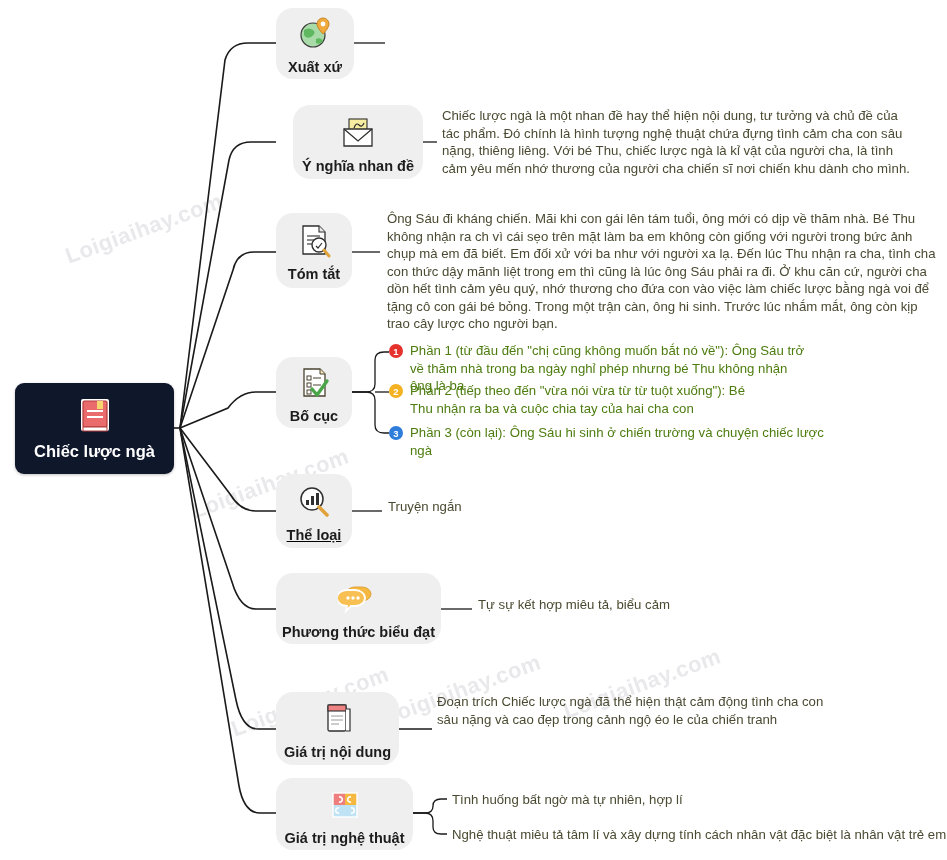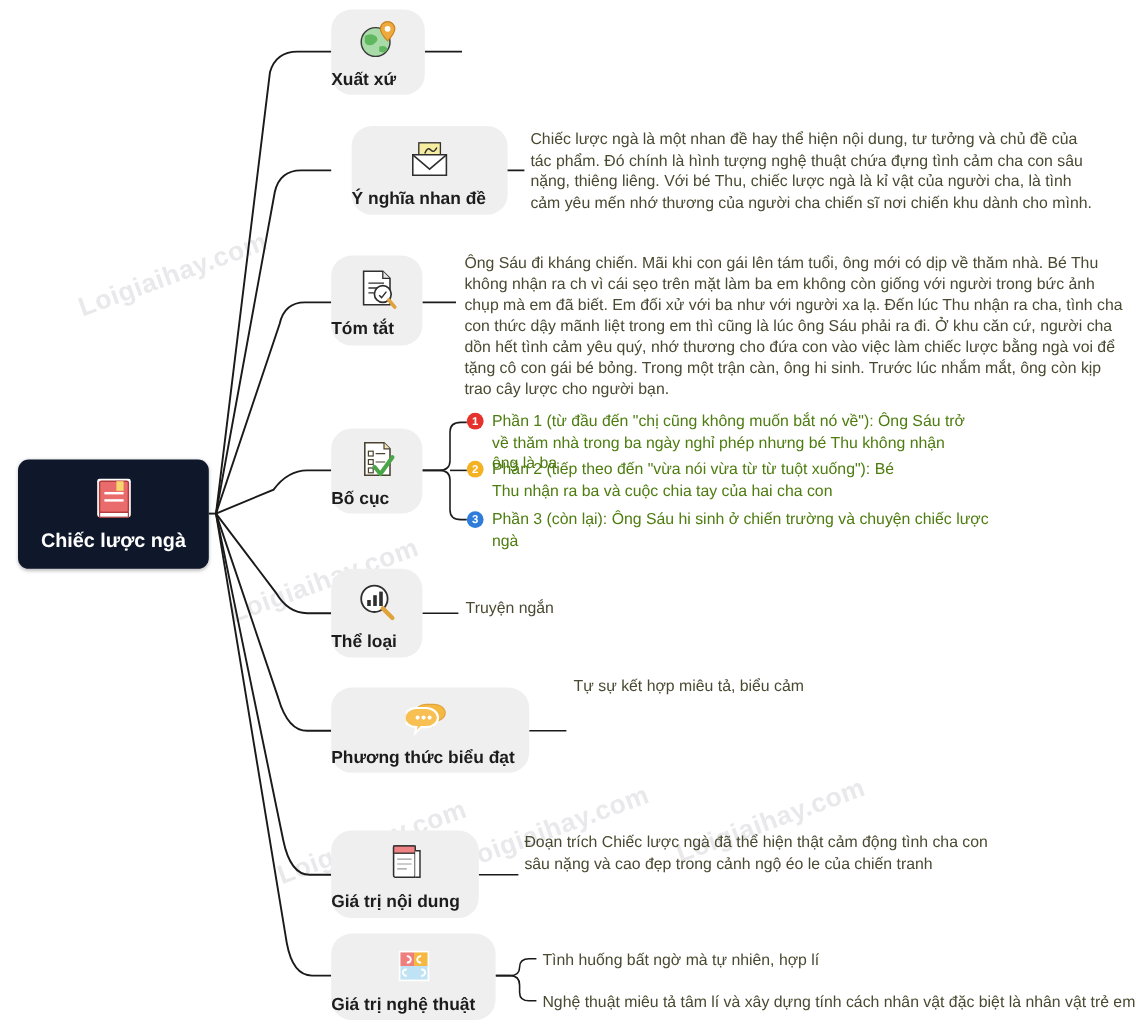--- a/index.html
+++ b/index.html
@@ -69,20 +69,21 @@
     text-align: center;
   }
   .book-icon { width: 36px; height: 40px; display:block; }
   
   .node {
     position: absolute;
     background: #efeff0;
     border-radius: 17px;
     display: flex;
     flex-direction: column;
+    align-items: center;
     justify-content: center;
   }
   .node .node-icon {
     display: flex;
     align-items: center;
     justify-content: center;
     height: 44px;
   }
   .node .node-label {
     font-size: 14.5px;
@@ -249,21 +250,21 @@
   </div>
   <div class="bullet-row" style="left:389px; top:382px; width:360px;">
     <span class="num-badge" style="background:#f4b223;">2</span>
     <span class="bullet-text">Phần 2 (tiếp theo đến "vừa nói vừa từ từ tuột xuống"): Bé Thu nhận ra ba và cuộc chia tay của hai cha con</span>
   </div>
   <div class="bullet-row" style="left:389px; top:424px; width:445px;">
     <span class="num-badge" style="background:#2f7ddb;">3</span>
     <span class="bullet-text">Phần 3 (còn lại): Ông Sáu hi sinh ở chiến trường và chuyện chiếc lược ngà</span>
   </div>
 
-  <div class="node" style="left:276px; top:474px; width:76px; height:74px;">
+  <div class="node" style="left:276px; top:474px; width:76px; height:74px;text-decoration:underline;">
     <span class="node-icon">
       <svg width="36" height="36" viewBox="0 0 36 36">
         <circle cx="16" cy="15" r="11" fill="#ffffff" stroke="#2f2f2f" stroke-width="1.5"></circle>
         <rect x="10" y="16" width="3" height="5" fill="#2f2f2f"></rect>
         <rect x="15" y="12" width="3" height="9" fill="#2f2f2f"></rect>
         <rect x="20" y="9" width="3" height="12" fill="#2f2f2f"></rect>
         <line x1="23" y1="23" x2="31" y2="31" stroke="#e0a33c" stroke-width="3.6" stroke-linecap="round"></line>
       </svg>
     </span>
     <span class="node-label">Thể loại</span>
@@ -275,21 +276,21 @@
       <svg width="42" height="34" viewBox="0 0 42 34">
         <path d="M24,5 a9,7 0 0 1 0,14 l-3,0 l1,4 l-5,-4 a9,7 0 0 1 0,-14 z" fill="#f5b942" stroke="#e0a33c" stroke-width="1"></path>
         <path d="M17,8 a10,8 0 0 1 0,16 l-4,0 l-5,5 l1,-5 a10,8 0 0 1 0,-16 z" fill="#f8bf52" stroke="#ffffff" stroke-width="1.8"></path>
         <circle cx="10" cy="16" r="1.7" fill="#ffffff"></circle>
         <circle cx="15" cy="16" r="1.7" fill="#ffffff"></circle>
         <circle cx="20" cy="16" r="1.7" fill="#ffffff"></circle>
       </svg>
     </span>
     <span class="node-label">Phương thức biểu đạt</span>
   </div>
-  <div class="leaf" style="left:478px; top:563px; width:300px;">Tự sự kết hợp miêu tả, biểu cảm</div>
+  <div class="leaf" style="left:478px; top:596px; width:300px;">Tự sự kết hợp miêu tả, biểu cảm</div>
 
   <div class="node" style="left:276px; top:692px; width:123px; height:73px;">
     <span class="node-icon">
       <svg width="34" height="36" viewBox="0 0 34 36">
         <rect x="7" y="4" width="18" height="26" rx="1.5" fill="#ffffff" stroke="#2f2f2f" stroke-width="1.3"></rect>
         <rect x="7" y="4" width="18" height="6" fill="#ef8282" stroke="#2f2f2f" stroke-width="1.1"></rect>
         <line x1="10" y1="15" x2="22" y2="15" stroke="#9a9a9a" stroke-width="1"></line>
         <line x1="10" y1="19" x2="22" y2="19" stroke="#9a9a9a" stroke-width="1"></line>
         <line x1="10" y1="23" x2="18" y2="23" stroke="#9a9a9a" stroke-width="1"></line>
         <path d="M25,8 L29,8 L29,30 L25,30" fill="#ffffff" stroke="#2f2f2f" stroke-width="1.2"></path>

